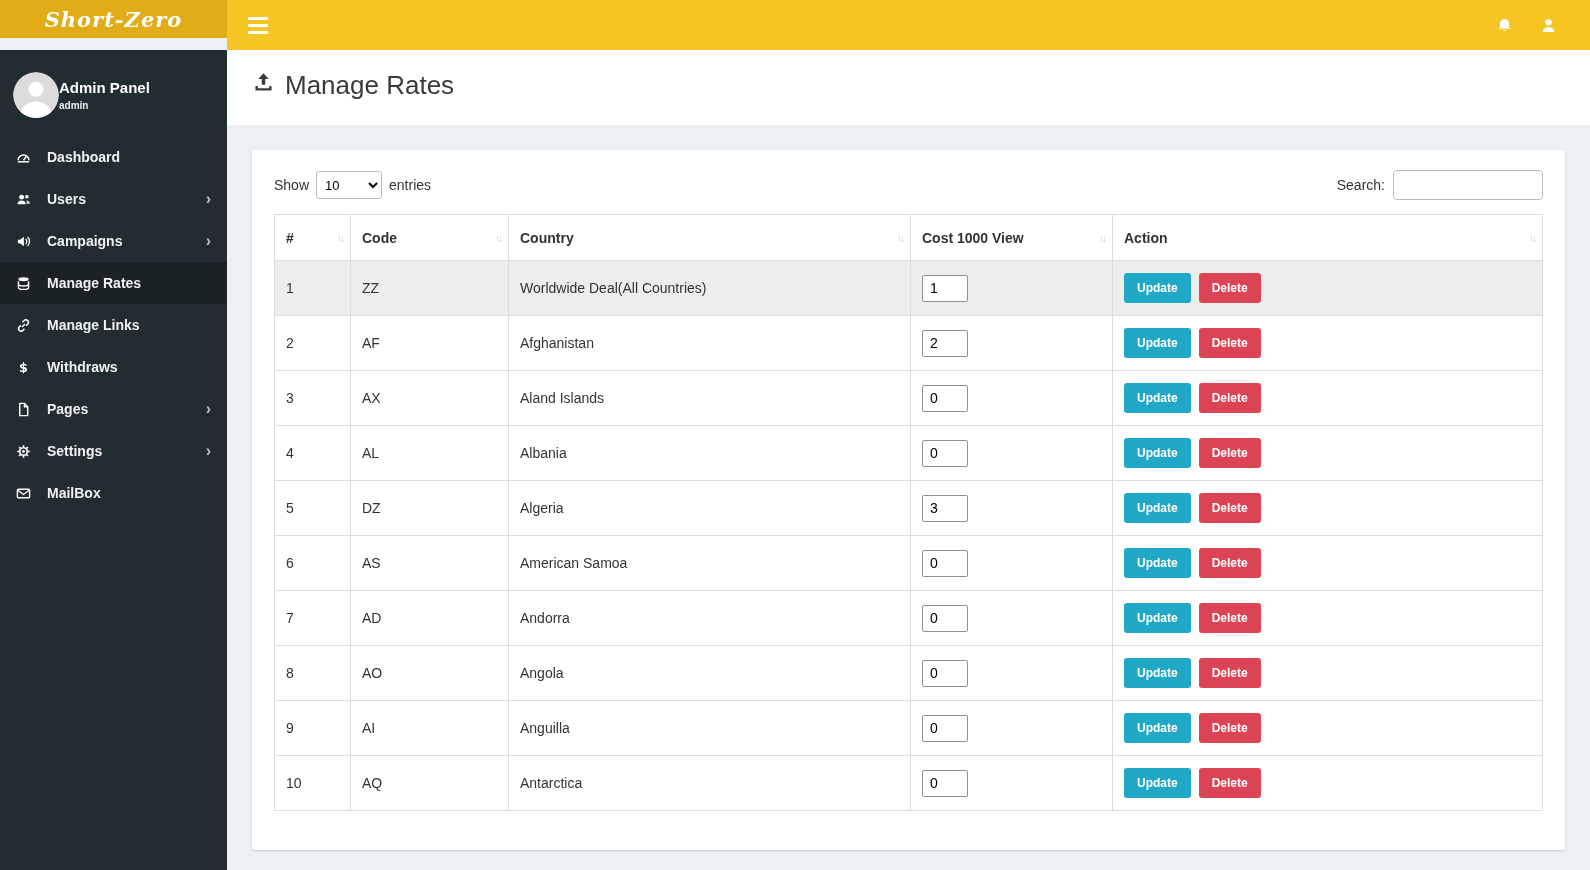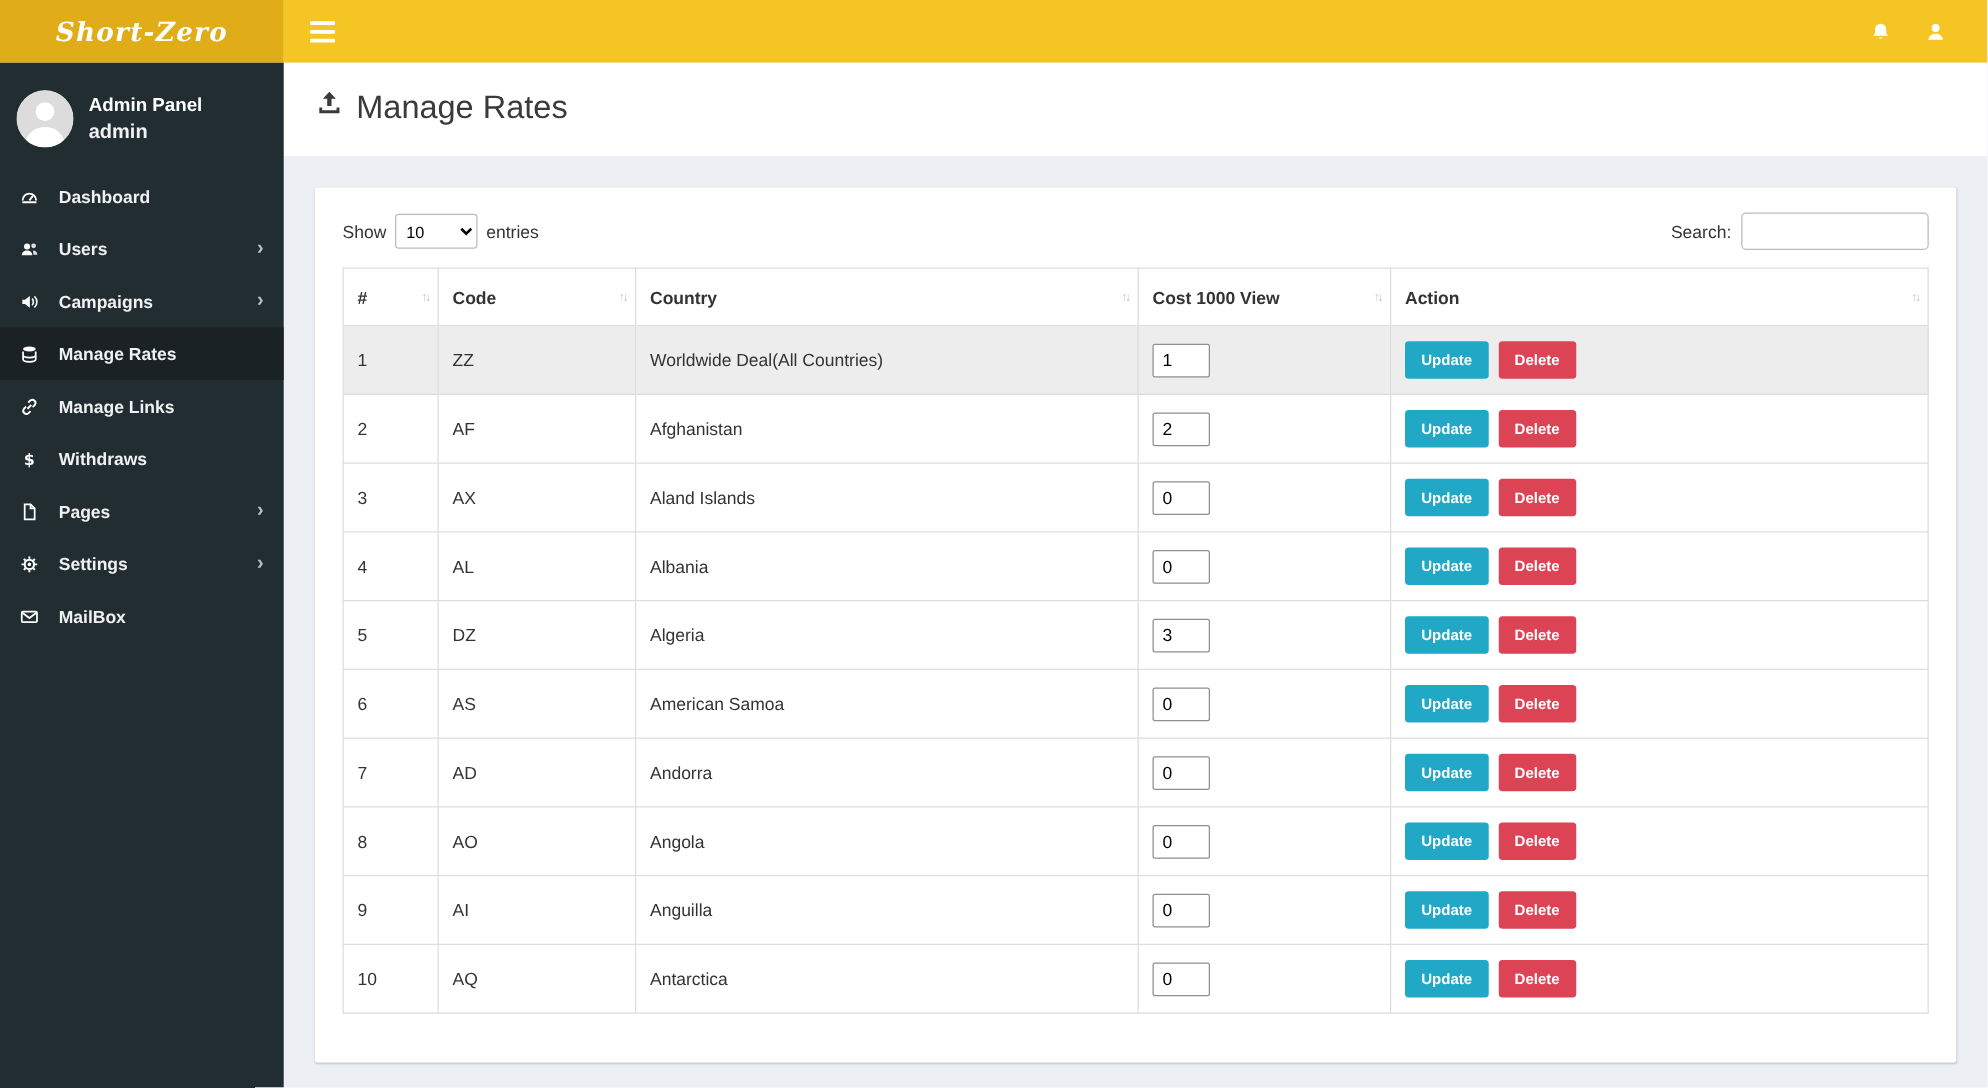--- a/index.html
+++ b/index.html
@@ -7,36 +7,36 @@
   body {
     font-family: "Liberation Sans", sans-serif;
     background: #ecf0f5;
     overflow: hidden;
     position: relative;
     color: #333;
   }
   
   .topbar { position: absolute; top: 0; left: 0; width: 100%; height: 50px; display: flex; z-index: 10; }
   .logo {
-    width: 227px; height: 50px; background: #e0ad18; color: #fff;
+    width: 227px; height: 38px; background: #e0ad18; color: #fff;
     display: flex; align-items: center; justify-content: center;
     font-family: "DejaVu Serif", serif; font-style: italic; font-weight: bold;
     font-size: 21px; letter-spacing: 1px; cursor: pointer;
   }
   .topbar-main { flex: 1; background: #f5c524; display: flex; align-items: center; }
   .hamburger { width: 46px; height: 50px; display: flex; flex-direction: column; justify-content: center; align-items: center; gap: 4px; cursor: pointer; margin-left: 8px; }
   .hamburger span { display: block; width: 20px; height: 3px; background: #fff; border-radius: 1px; }
   .topbar-right { margin-left: auto; display: flex; align-items: center; gap: 8px; padding-right: 24px; }
   .top-icon { width: 36px; height: 50px; display: flex; align-items: center; justify-content: center; cursor: pointer; }
   
   .sidebar { position: absolute; top: 50px; left: 0; width: 227px; height: 820px; background: #222d32; }
-  .profile { display: flex; align-items: center; gap: 12px; padding: 22px 15px 18px 13px; }
+  .profile { display: flex; align-items: center; padding: 22px 15px 18px 13px; }
   .avatar { width: 46px; height: 46px; border-radius: 50%; overflow: hidden; flex: none; }
   .profile-name { color: #fff; font-weight: bold; font-size: 15px; }
-  .profile-role { color: #f1f1f1; font-size: 16px; font-weight: bold; margin-top: 4px; }
+  .profile-role { color: #f1f1f1; font-size: 10px; font-weight: bold; margin-top: 4px; }
   .side-item { display: flex; align-items: center; padding: 13px 16px; color: #f0f1f2; font-size: 14px; font-weight: bold; cursor: pointer; text-decoration: none; }
   .side-item.active { background: #1a2226; }
   .s-icon { width: 23px; margin-right: 8px; display: flex; align-items: center; color: #fff; }
   .s-chevron { margin-left: auto; color: #b8c0c4; font-size: 16px; line-height: 1; }
   
   .main { position: absolute; left: 227px; top: 50px; width: 1363px; height: 820px; overflow: hidden; }
   .content-header { background: #fff; padding: 20px 25px 24px 25px; }
   .page-title { font-size: 26px; color: #3a3a3a; font-weight: 400; display: flex; align-items: center; gap: 10px; }
   .content { background: #ecf0f5; padding: 25px; height: 750px; }
   .card { background: #fff; box-shadow: 0 1px 2px rgba(0,0,0,0.18); border-radius: 2px; padding: 20px 22px 16px 22px; min-height: 700px; }

